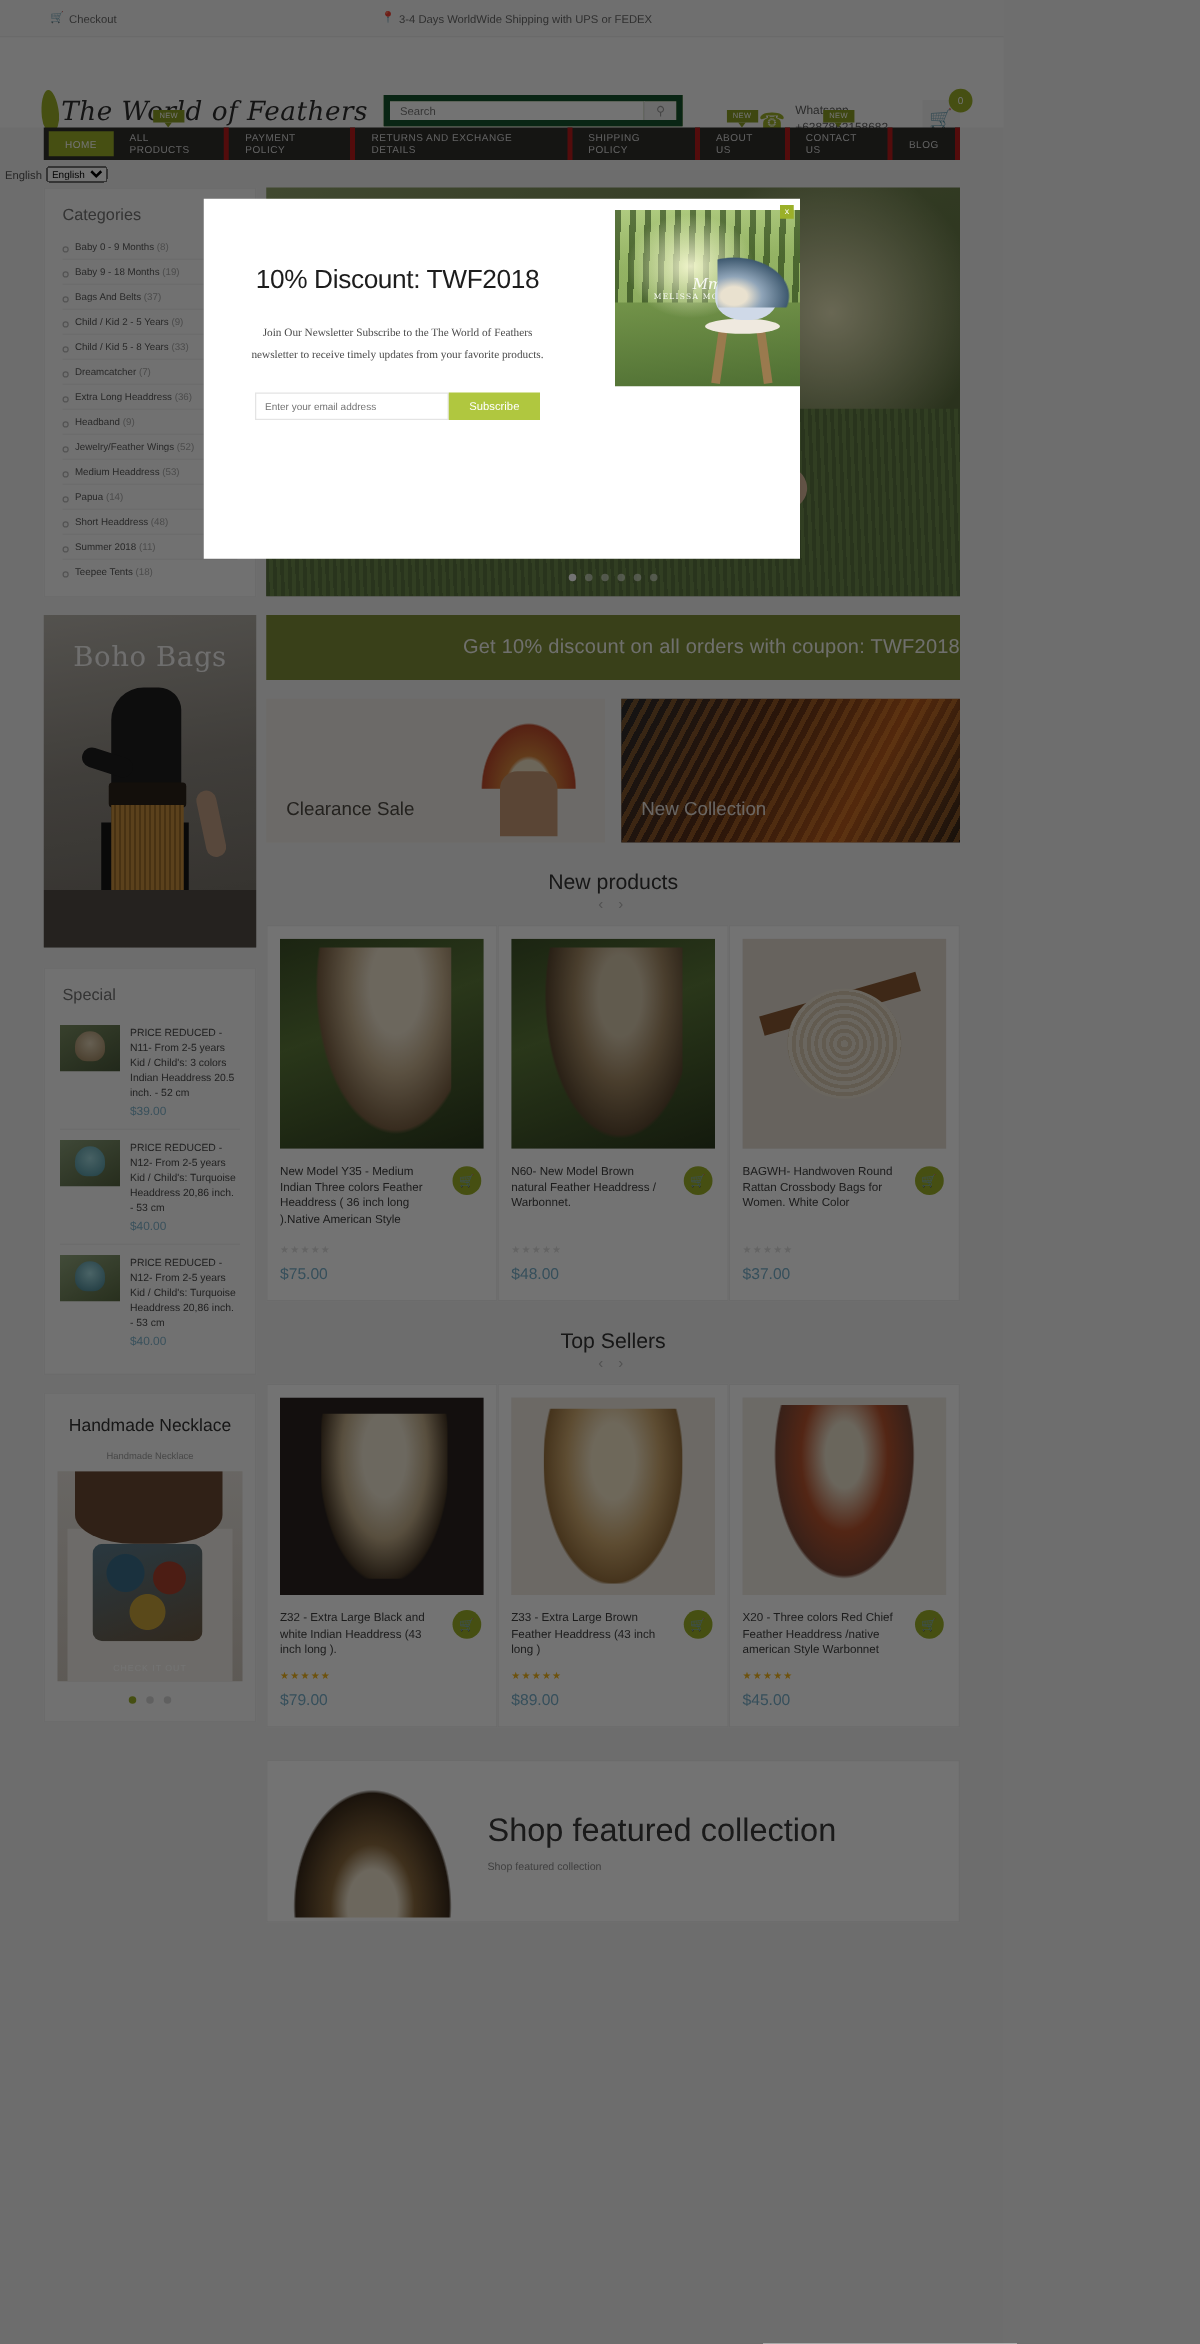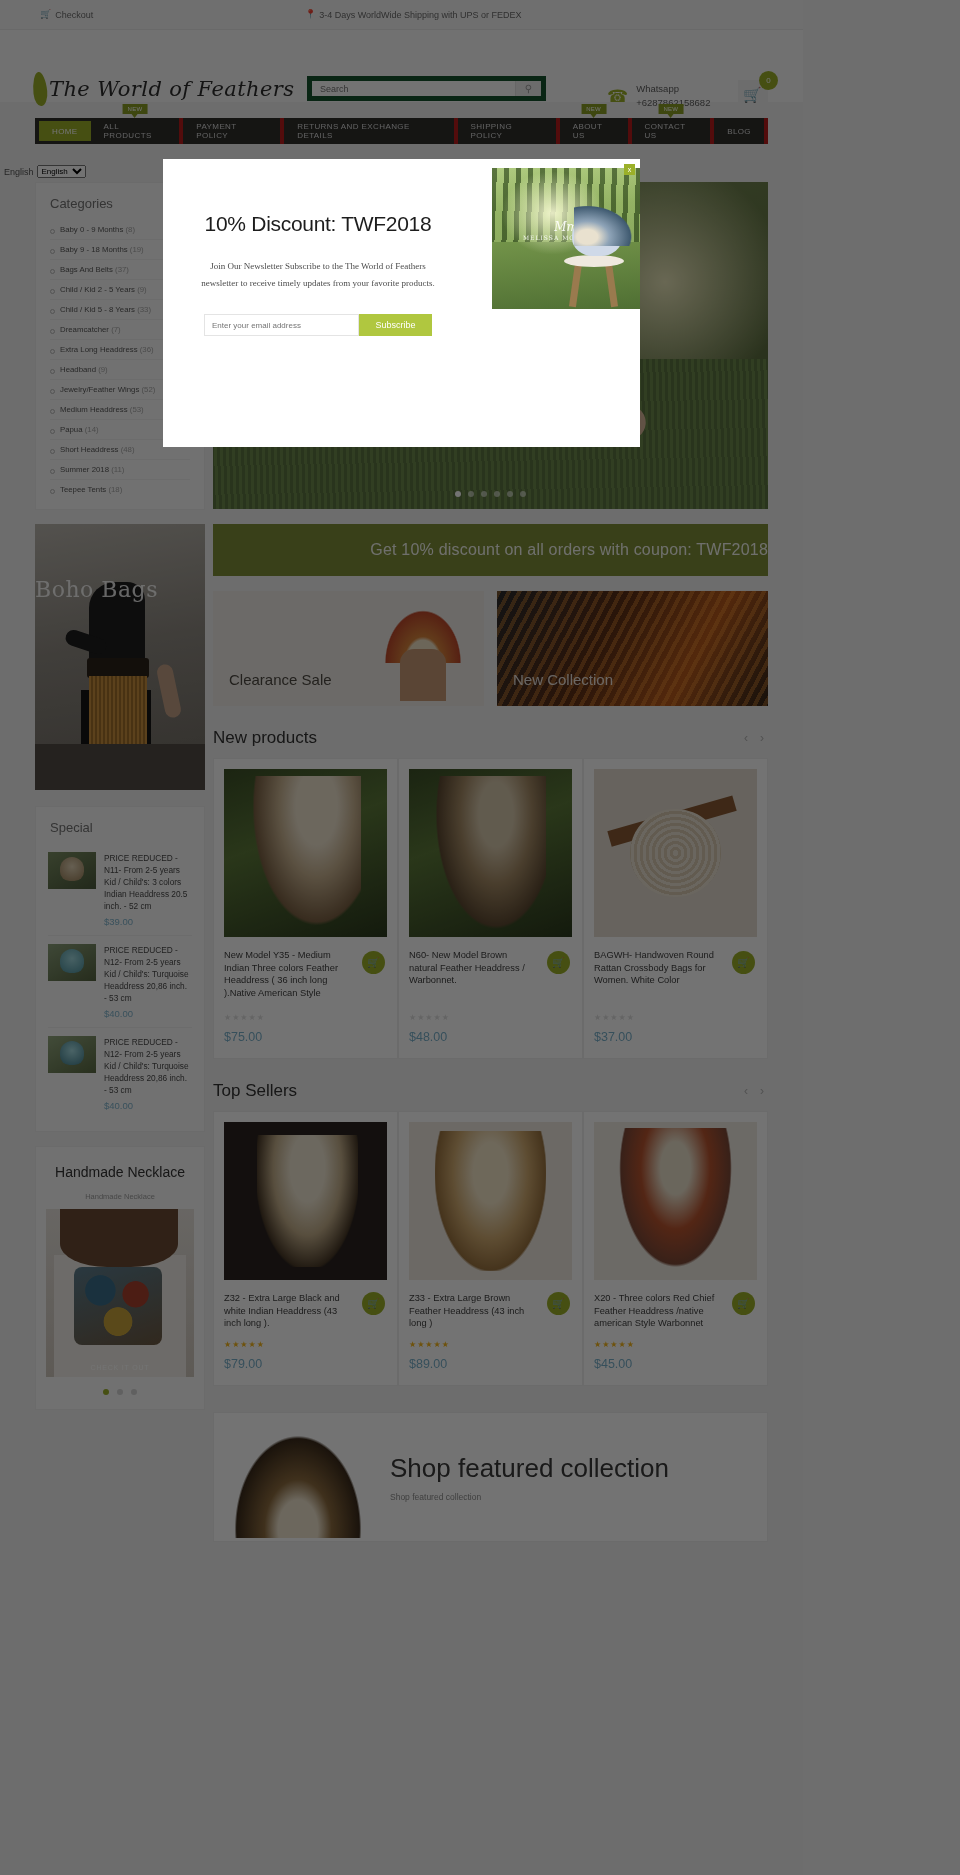--- a/index.html
+++ b/index.html
@@ -139,21 +139,21 @@
     right: -10px; top: -9px;
     width: 19px; height: 19px;
     border-radius: 50%;
     background: #9bb029;
     color: #fff;
     font-size: 8px;
     display: flex; align-items: center; justify-content: center;
   }
   
   .navbar {
-    margin: 16px 35px;
+    margin: 0 35px;
     height: 26px;
     background: #2f2f2c;
     display: flex;
     align-items: flex-end;
     position: relative;
   }
   .navitem {
     height: 100%;
     padding: 0 13px;
     display: flex; align-items: center;
@@ -300,25 +300,25 @@
   }
   .bohobanner .cap {
     position: absolute;
     left: 0; right: 0; bottom: 0;
     height: 46px;
     background: #524d46;
   }
   .bohobanner .label {
     position: absolute;
     left: 0; right: 0; top: 22px;
+    text-align: center;
     font-family: "DejaVu Serif", serif;
     font-size: 22px;
     color: rgba(255,255,255,0.88);
     letter-spacing: .5px;
-    margin-top: 31px;
   }
 
   .splist { padding: 0 12px 12px; }
   .spitem {
     display: flex;
     gap: 8px;
     padding: 8px 0;
     border-bottom: 1px solid #efefef;
   }
   .spitem:last-child { border-bottom: 0; }
@@ -536,20 +536,21 @@
     left: 28px; top: 50px;
     width: 46px; height: 52px;
     background: #c79a76;
     border-radius: 14px 14px 0 0;
   }
 
   .secthead {
     margin-top: 22px;
     display: flex;
     align-items: center;
+    flex-direction: column;
   }
   .secthead h2 {
     font-size: 17px;
     font-weight: normal;
     color: #333;
     flex: 1;
   }
   .arrows { display: flex; gap: 12px; padding-right: 4px; }
   .arrows span { color: #b4b4b4; font-size: 12px; cursor: pointer; }
 

